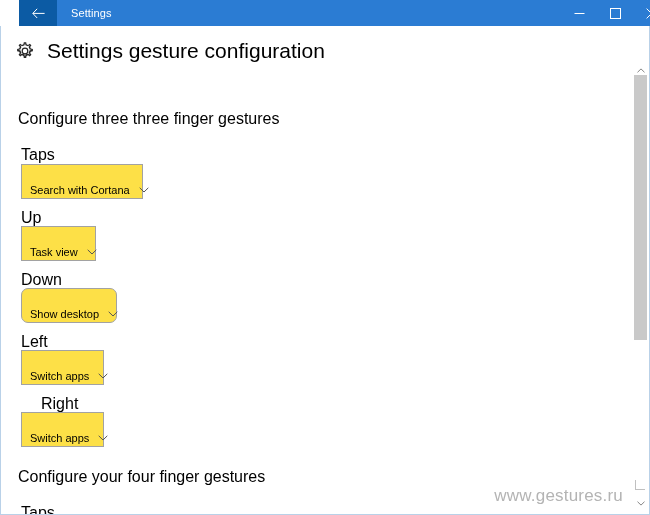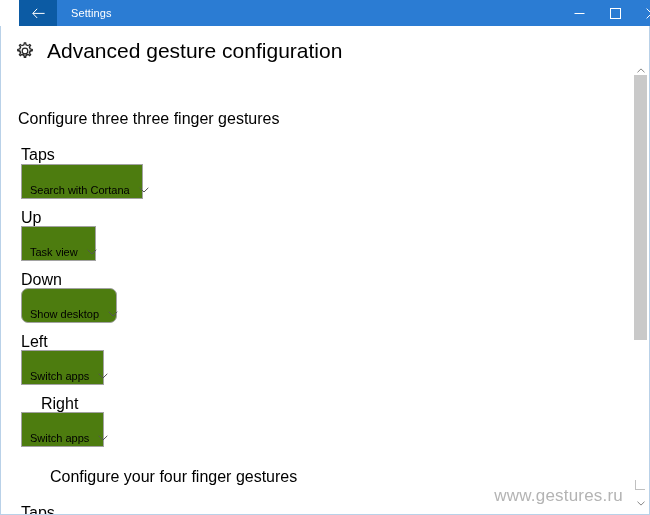--- a/index.html
+++ b/index.html
@@ -128,21 +128,21 @@
     font-size: 16px;
     color: #000000;
     white-space: nowrap;
   }
   .dropdown {
     position: absolute;
     left: 20px;
     height: 35px;
     box-sizing: border-box;
     border: 1px solid #a2a2a2;
-    background: #4d7c0f;
+    background: #fde047;
     display: inline-flex;
     align-items: center;
     padding: 16px 7px 0 8px;
     cursor: pointer;
   }
   .dropdown-value {
     font-size: 11px;
     color: #000000;
     white-space: nowrap;
   }
@@ -256,21 +256,21 @@
                    l-0.35 -2.1 -1.45 -0.6 -1.75 1.25 -1.7 -1.7 1.25 -1.75 -0.6 -1.45 -2.1 -0.35 v-2.4
                    l2.1 -0.35 0.6 -1.45 -1.25 -1.75 1.7 -1.7 1.75 1.25 1.45 -0.6 Z
                    M9.85 2.45 l-0.3 1.8 -0.45 0.16 -1.6 0.66 -0.42 0.26 -1.5 -1.07 -0.2 0.2 1.07 1.5
                    -0.26 0.42 -0.66 1.6 -0.16 0.45 -1.8 0.3 v0.28 l1.8 0.3 0.16 0.45 0.66 1.6 0.26 0.42
                    -1.07 1.5 0.2 0.2 1.5 -1.07 0.42 0.26 1.6 0.66 0.45 0.16 0.3 1.8 h0.3 l0.3 -1.8
                    0.45 -0.16 1.6 -0.66 0.42 -0.26 1.5 1.07 0.2 -0.2 -1.07 -1.5 0.26 -0.42 0.66 -1.6
                    0.16 -0.45 1.8 -0.3 v-0.28 l-1.8 -0.3 -0.16 -0.45 -0.66 -1.6 -0.26 -0.42 1.07 -1.5
                    -0.2 -0.2 -1.5 1.07 -0.42 -0.26 -1.6 -0.66 -0.45 -0.16 -0.3 -1.8 Z" fill="#262626"></path>
         </svg>
       </span>
-      <div class="page-title">Advanced gesture configuration</div>
+      <div class="page-title">Settings gesture configuration</div>
     </div>
 
     <div class="content">
 
       <div class="section-heading" style="top:32px;">Configure three three finger gestures</div>
 
       <div class="field-label" style="top:68px;">Taps</div>
       <div class="dropdown" style="top:86px; width:122px;">
         <span class="dropdown-value">Search with Cortana</span>
         <span class="chevron">
@@ -313,21 +313,21 @@
       <div class="field-label" style="top:317px;margin-left:20px;">Right</div>
       <div class="dropdown" style="top:334px; width:83px;">
         <span class="dropdown-value">Switch apps</span>
         <span class="chevron">
           <svg width="10" height="6" viewBox="0 0 10 6">
               <path d="M0.7 0.8 L5 5 L9.3 0.8" stroke="#555" stroke-width="1" fill="none"></path>
             </svg>
         </span>
       </div>
 
-      <div class="section-heading" style="top:390px;margin-left:32px;">Configure your four finger gestures</div>
+      <div class="section-heading" style="top:390px;">Configure your four finger gestures</div>
 
       <div class="field-label" style="top:426px;">Taps</div>
 
     </div>
 
     <div class="watermark">www.gestures.ru</div>
   </div>
 
   <div class="scrollbar">
     <div class="sb-arrow up">

